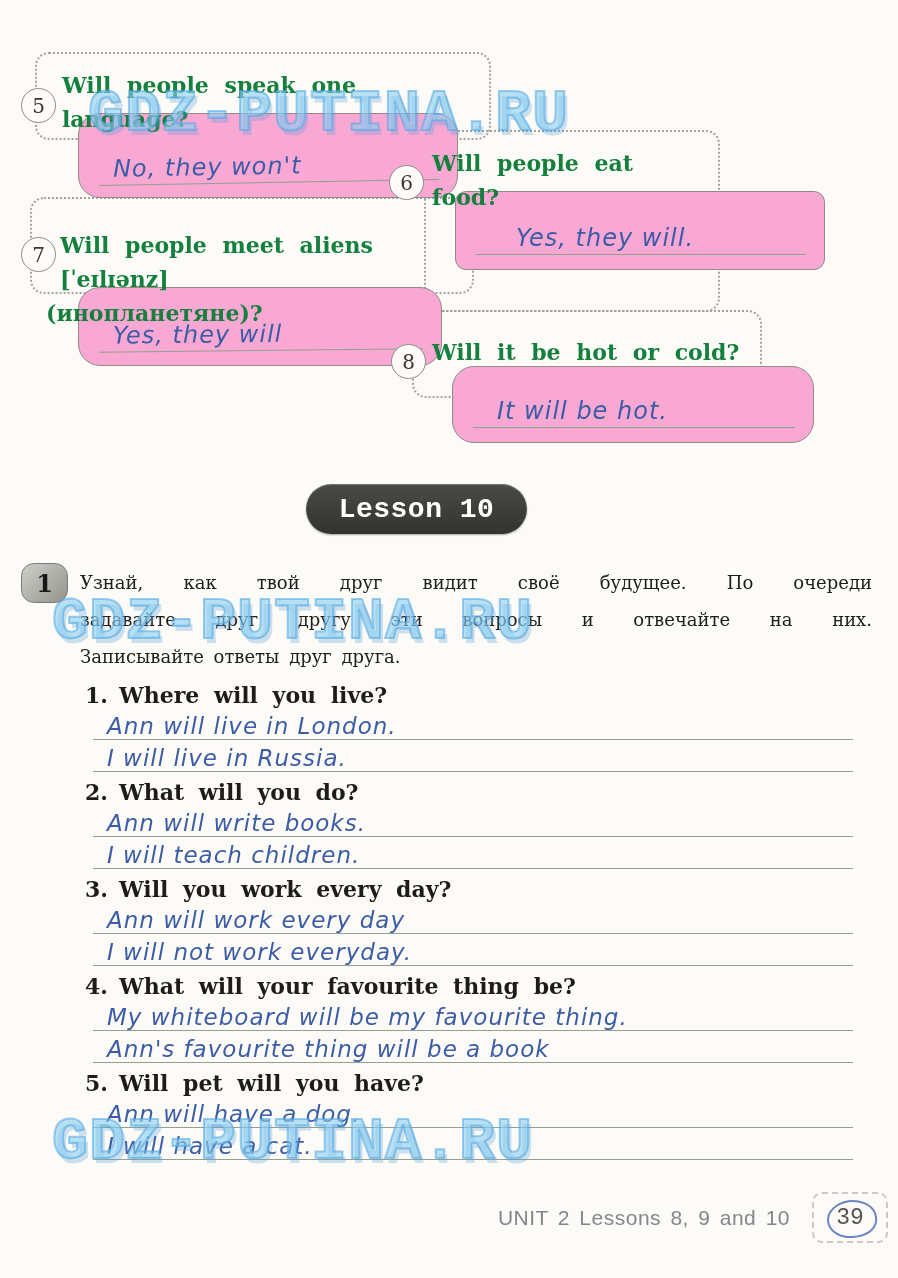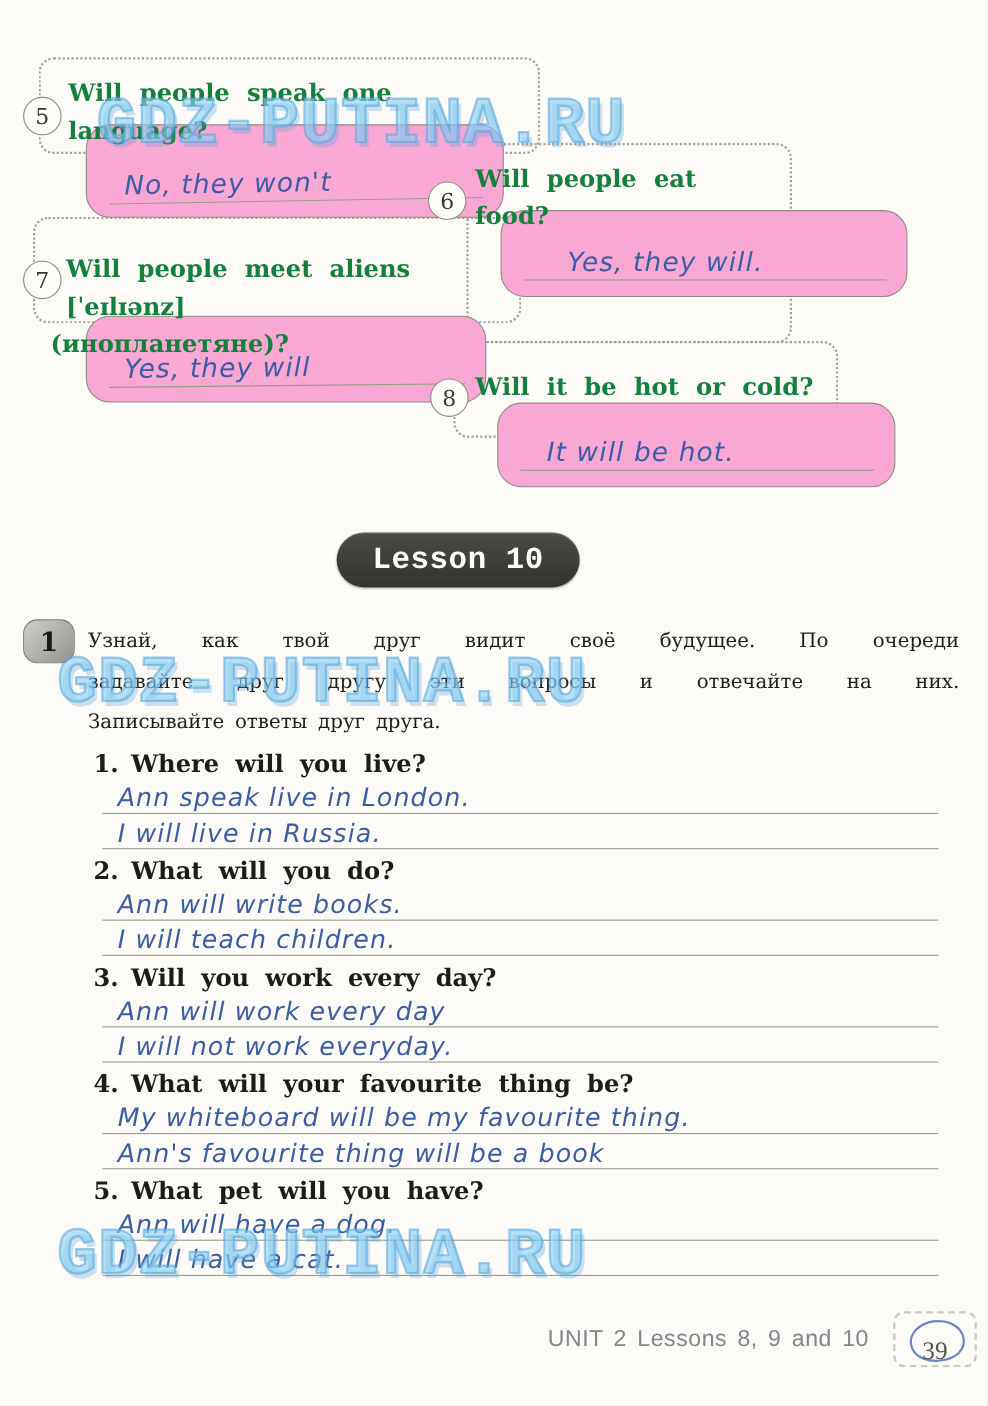--- a/index.html
+++ b/index.html
@@ -90,22 +90,22 @@
   }
   
   .footer-label{
     position:absolute; left:0; top:1206px; width:790px; text-align:right; z-index:2;
     font-family:"Liberation Sans", sans-serif; font-size:21px;
     color:#85858a; letter-spacing:0.5px; word-spacing:3px;
   }
   .page-badge{
     position:absolute; left:812px; top:1192px; width:72px; height:47px; z-index:2;
     border:2px dashed #ccc9c2; border-radius:10px;
-    display:flex; align-items:flex-end; justify-content:center;
-    font-family:Liberation Serif, serif; font-size:23px; color:#55534f;
+    display:flex; align-items:center; justify-content:center;
+    font-family:Liberation Mono, monospace; font-size:23px; color:#55534f;
   }
   .scribble{
     position:absolute; left:13px; top:6px; width:46px; height:34px;
     border:2px solid rgba(58,95,176,0.75);
     border-radius:55% 60% 50% 58%;
     transform:rotate(-8deg);
   }
 </style>
 </head>
 <body>
@@ -116,21 +116,21 @@
   <div class="q-text" style="left:62px;top:68px;width:410px;">Will people speak one language?</div>
   <div class="num-circle" style="left:21px;top:88px;">5</div>
 
   <div class="answer-box" style="left:78px;top:113px;width:378px;height:83px;">
     <div class="hw-line hand" style="transform:rotate(-1deg);">No, they won't</div>
   </div>
   <div class="num-circle" style="left:389px;top:165px;">6</div>
 
   <div class="dotted-box" style="left:424px;top:130px;width:292px;height:178px;"></div>
   <div class="q-text" style="left:432px;top:146px;width:280px;background:transparent;">Will people eat food?</div>
-  <div class="answer-box" style="left:455px;top:191px;width:368px;height:77px;">
+  <div class="answer-box" style="left:455px;top:191px;width:368px;height:77px;border-radius:11px;">
     <div class="hw-line hand" style="padding-left:40px;">Yes, they will.</div>
   </div>
 
   <div class="dotted-box" style="left:30px;top:197px;width:440px;height:93px;"></div>
   <div class="q-text" style="left:60px;top:228px;width:430px;">
     <span>Will people meet aliens [ˈeɪlɪənz]</span><br>
     <span style="margin-left:-14px;">(инопланетяне)?</span>
   </div>
   <div class="num-circle" style="left:21px;top:237px;">7</div>
 
@@ -154,21 +154,21 @@
     <div>Записывайте ответы друг друга.</div>
   </div>
 
   <div class="qa-list">
 
     <div class="qa-item">
       <div class="q-row">
         <span class="qnum">1.</span>
         <span>Where will you live?</span>
       </div>
-      <div class="a-row hand">Ann speak live in London.</div>
+      <div class="a-row hand">Ann will live in London.</div>
       <div class="a-row hand">I will live in Russia.</div>
     </div>
 
     <div class="qa-item">
       <div class="q-row">
         <span class="qnum">2.</span>
         <span>What will you do?</span>
       </div>
       <div class="a-row hand">Ann will write books.</div>
       <div class="a-row hand">I will teach children.</div>
@@ -188,21 +188,21 @@
         <span class="qnum">4.</span>
         <span>What will your favourite thing be?</span>
       </div>
       <div class="a-row hand">My whiteboard will be my favourite thing.</div>
       <div class="a-row hand">Ann's favourite thing will be a book</div>
     </div>
 
     <div class="qa-item">
       <div class="q-row">
         <span class="qnum">5.</span>
-        <span>What pet will you have?</span>
+        <span>Will pet will you have?</span>
       </div>
       <div class="a-row hand">Ann will have a dog.</div>
       <div class="a-row hand">I will have a cat.</div>
     </div>
 
   </div>
 
   <div class="footer-label">UNIT 2 Lessons 8, 9 and 10</div>
   <div class="page-badge">
     <span>39</span>

